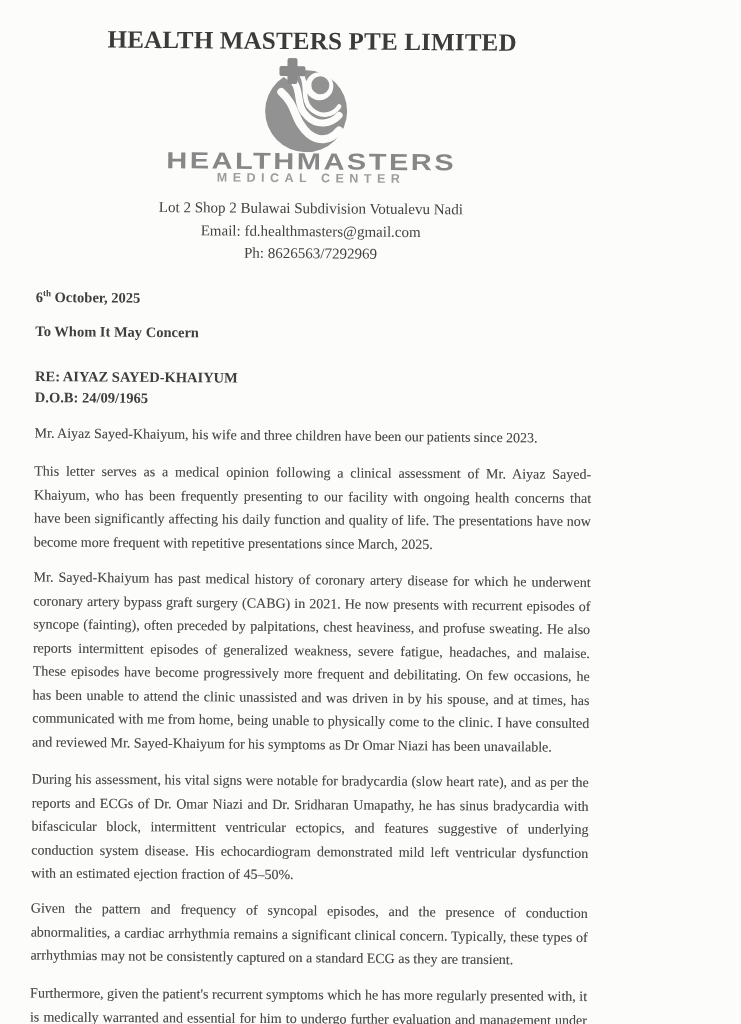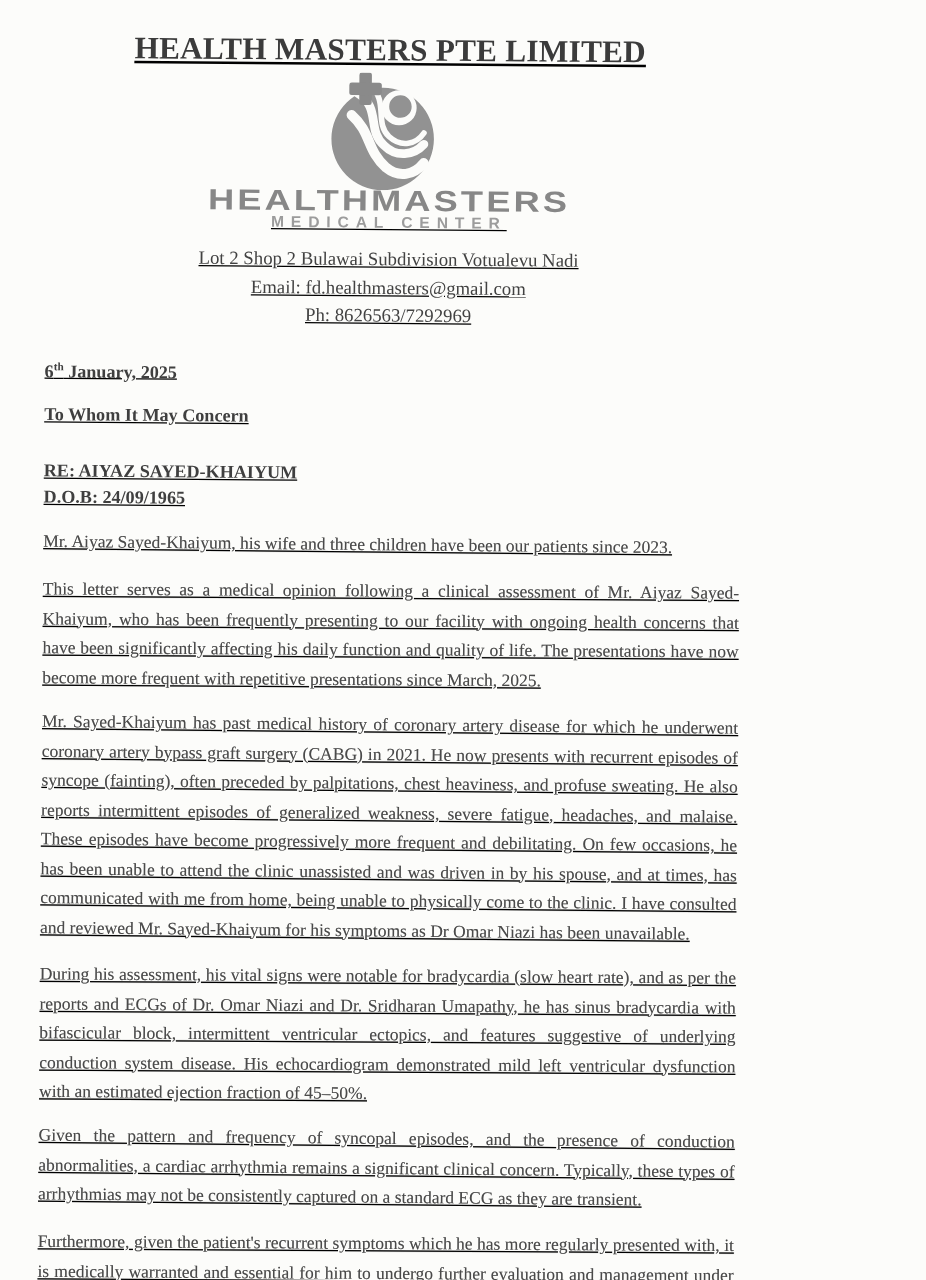--- a/index.html
+++ b/index.html
@@ -9,21 +9,20 @@
     height: 1024px;
     background: #fcfcfa;
     overflow: hidden;
     font-family: "Liberation Serif", serif;
   }
   .page {
     position: relative;
     width: 625px;
     height: 1024px;
     background: #fcfcfa;
-    text-decoration: underline;
   }
   
   .scan {
     transform: rotate(0.45deg);
     transform-origin: 30px 0;
   }
   .company-title {
     padding-top: 23px;
     text-align: center;
     font-size: 25px;
@@ -134,21 +133,21 @@
     </div>
 
     <div class="contact-block">
       <div>Lot 2 Shop 2 Bulawai Subdivision Votualevu Nadi</div>
       <div>Email: fd.healthmasters@gmail.com</div>
       <div>Ph: 8626563/7292969</div>
     </div>
 
     <div class="letter-body">
 
-      <div class="date-line"><span>6</span><sup>th</sup><span> January, 2025</span></div>
+      <div class="date-line"><span>6</span><sup>th</sup><span> October, 2025</span></div>
 
       <div class="salutation">To Whom It May Concern</div>
 
       <div class="subject-block">
         <div>RE: AIYAZ SAYED-KHAIYUM</div>
         <div>D.O.B: 24/09/1965</div>
       </div>
 
       <div class="paragraphs">
         <p class="p-tilt-a">Mr. Aiyaz Sayed-Khaiyum, his wife and three children have been our patients since 2023.</p>

